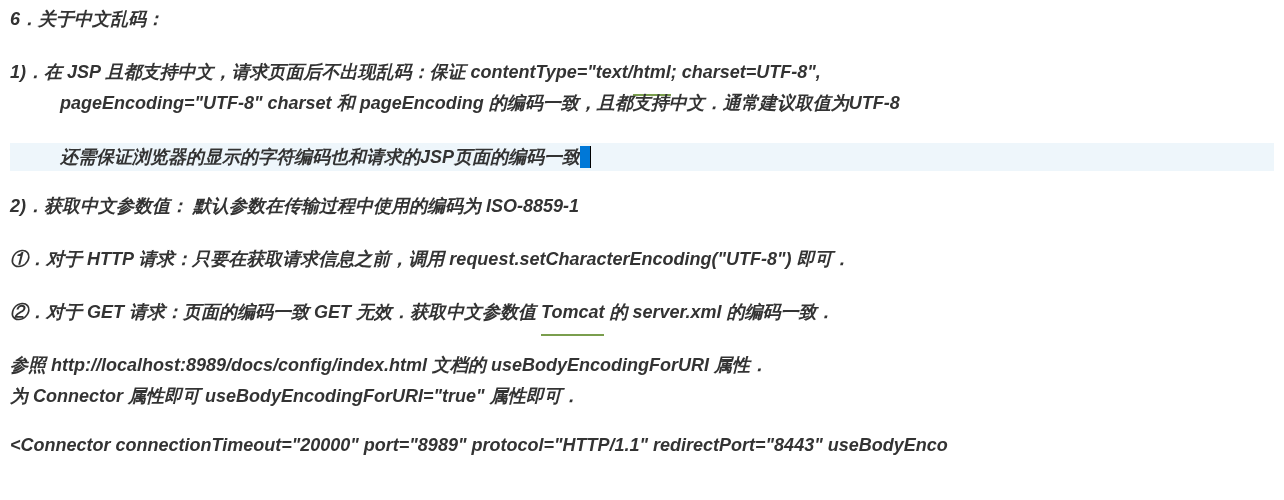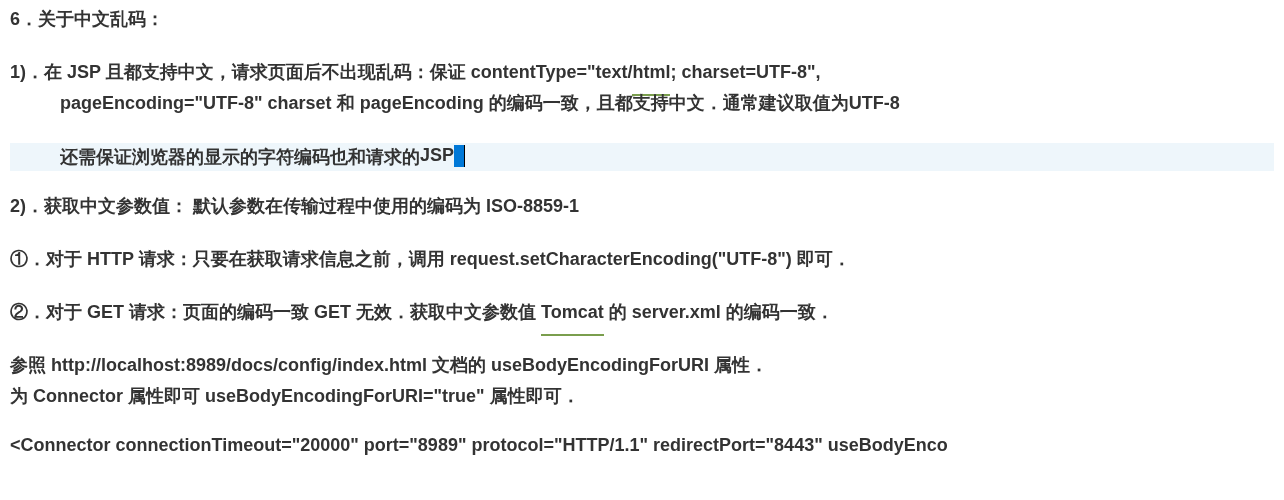--- a/index.html
+++ b/index.html
@@ -1,15 +1,15 @@
 <!DOCTYPE html>
 <html><head>
   <meta charset="utf-8">
   <style>
-    * { margin: 0; padding: 0; box-sizing: border-box; }
+    * { margin: 0; padding: 0; box-sizing: border-box; font-style: italic; }
     body {
       width: 1284px;
       height: 500px;
       background: #ffffff;
       font-family: "Microsoft YaHei", "SimHei", Arial, sans-serif;
       font-size: 18px;
       color: #333333;
       padding: 6px 10px;
       overflow: hidden;
       white-space: nowrap;
@@ -18,20 +18,21 @@
       line-height: 1.5;
       margin-bottom: 4px;
     }
     .bold { font-weight: bold; }
     .spacer { height: 22px; }
     .spacer-small { height: 18px; }
     .highlight-line {
       background: #eef6fb;
       padding: 2px 0 2px 50px;
       display: flex;
+      align-items: center;
     }
     .cursor-block {
       display: inline-block;
       width: 10px;
       height: 22px;
       background: #0078d7;
       vertical-align: middle;
       margin-left: 0px;
     }
     .text-cursor {
@@ -60,20 +61,21 @@
 
 <div class="line indent1">
   <span class="bold">pageEncoding="UTF-8"  charset</span><span class="bold"> 和 </span><span class="bold">pageEncoding</span><span class="bold"> 的编码一致，且都支持中文．通常建议取值为UTF-8</span>
 </div>
 
 <div class="spacer"></div>
 
 <div class="highlight-line">
   <span class="bold">还需保证浏览器的显示的字符编码也和请求的 </span>
     <span class="bold">JSP</span>
+    <span class="bold">  页面的编码一致</span>
     <span class="cursor-block"></span>
     <span class="text-cursor"></span>
 </div>
 
 <div class="spacer"></div>
 
 <div class="line">
   <span class="bold">2)．获取中文参数值： 默认参数在传输过程中使用的编码为 </span><span class="bold">ISO-8859-1</span>
 </div>
 

